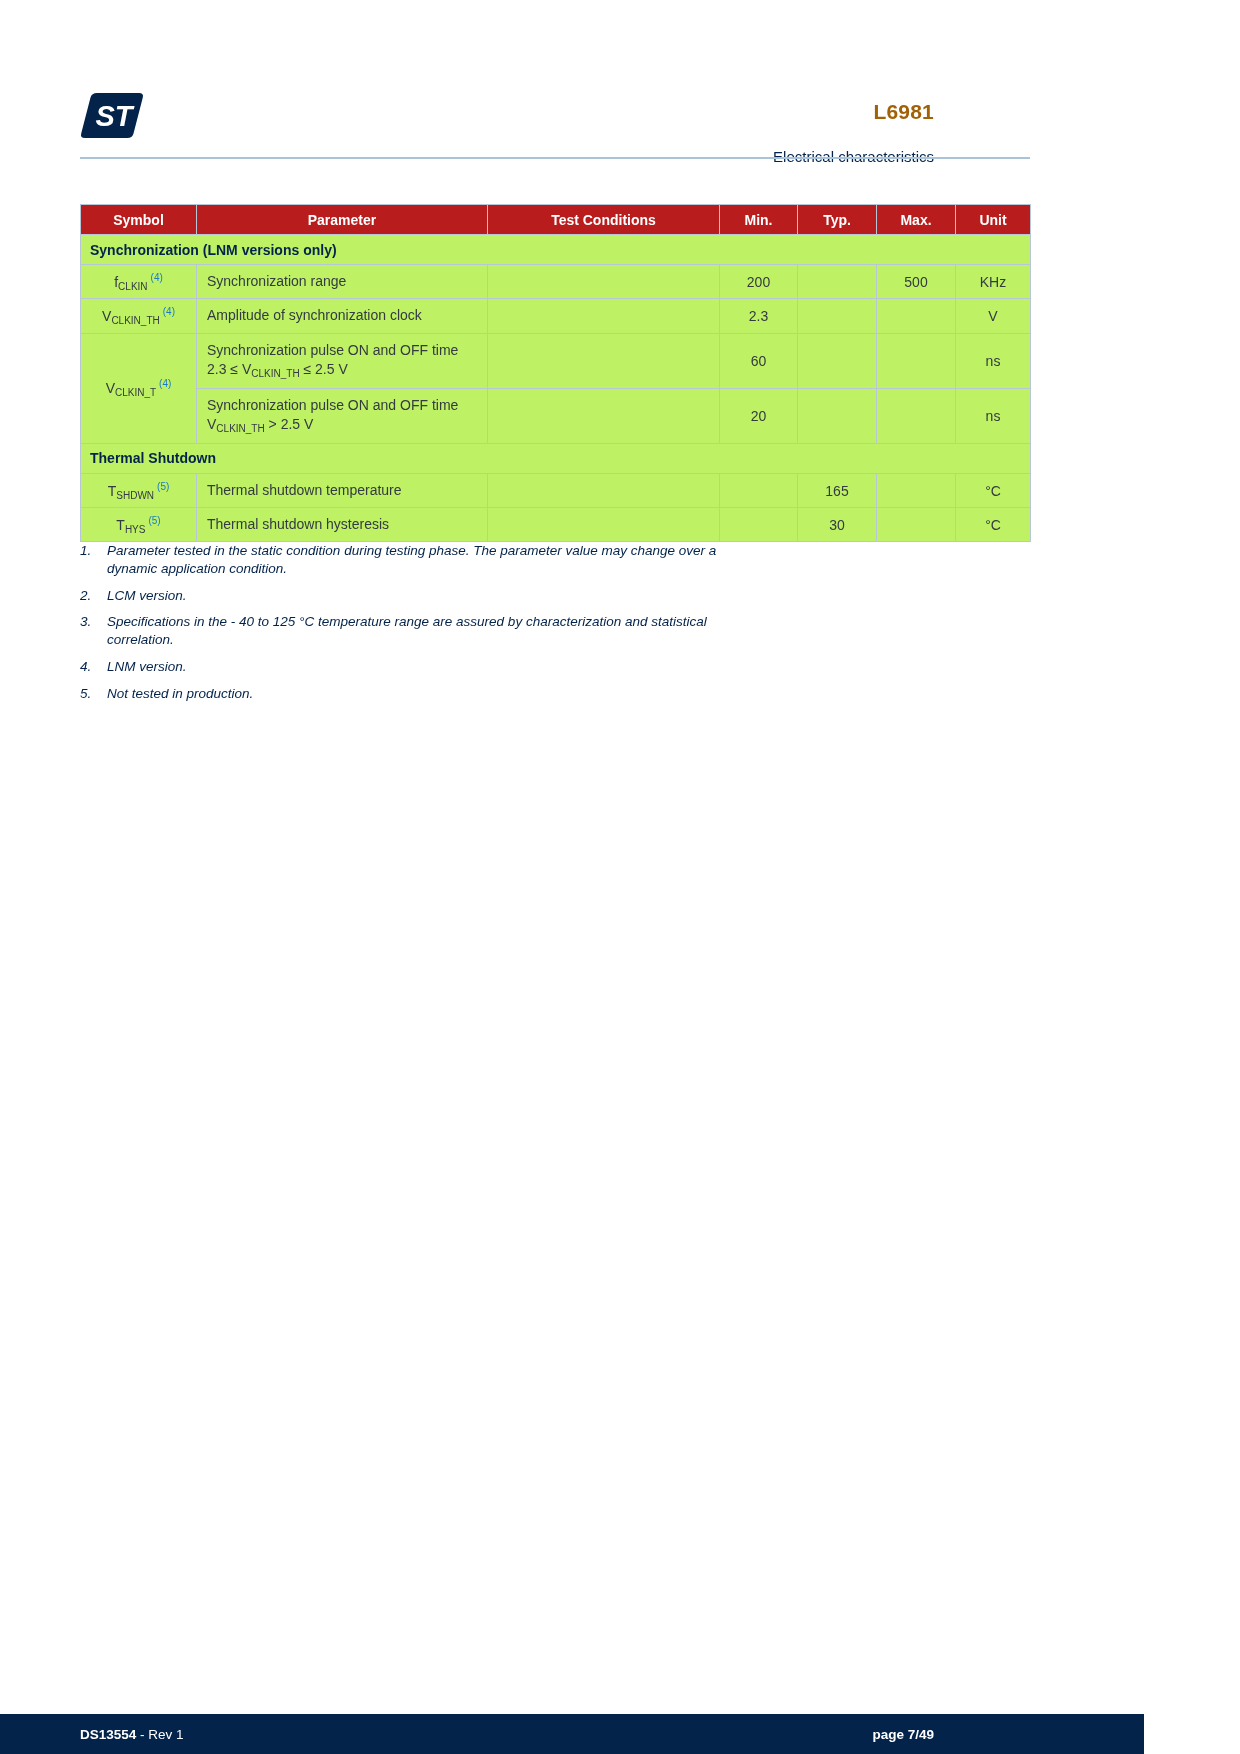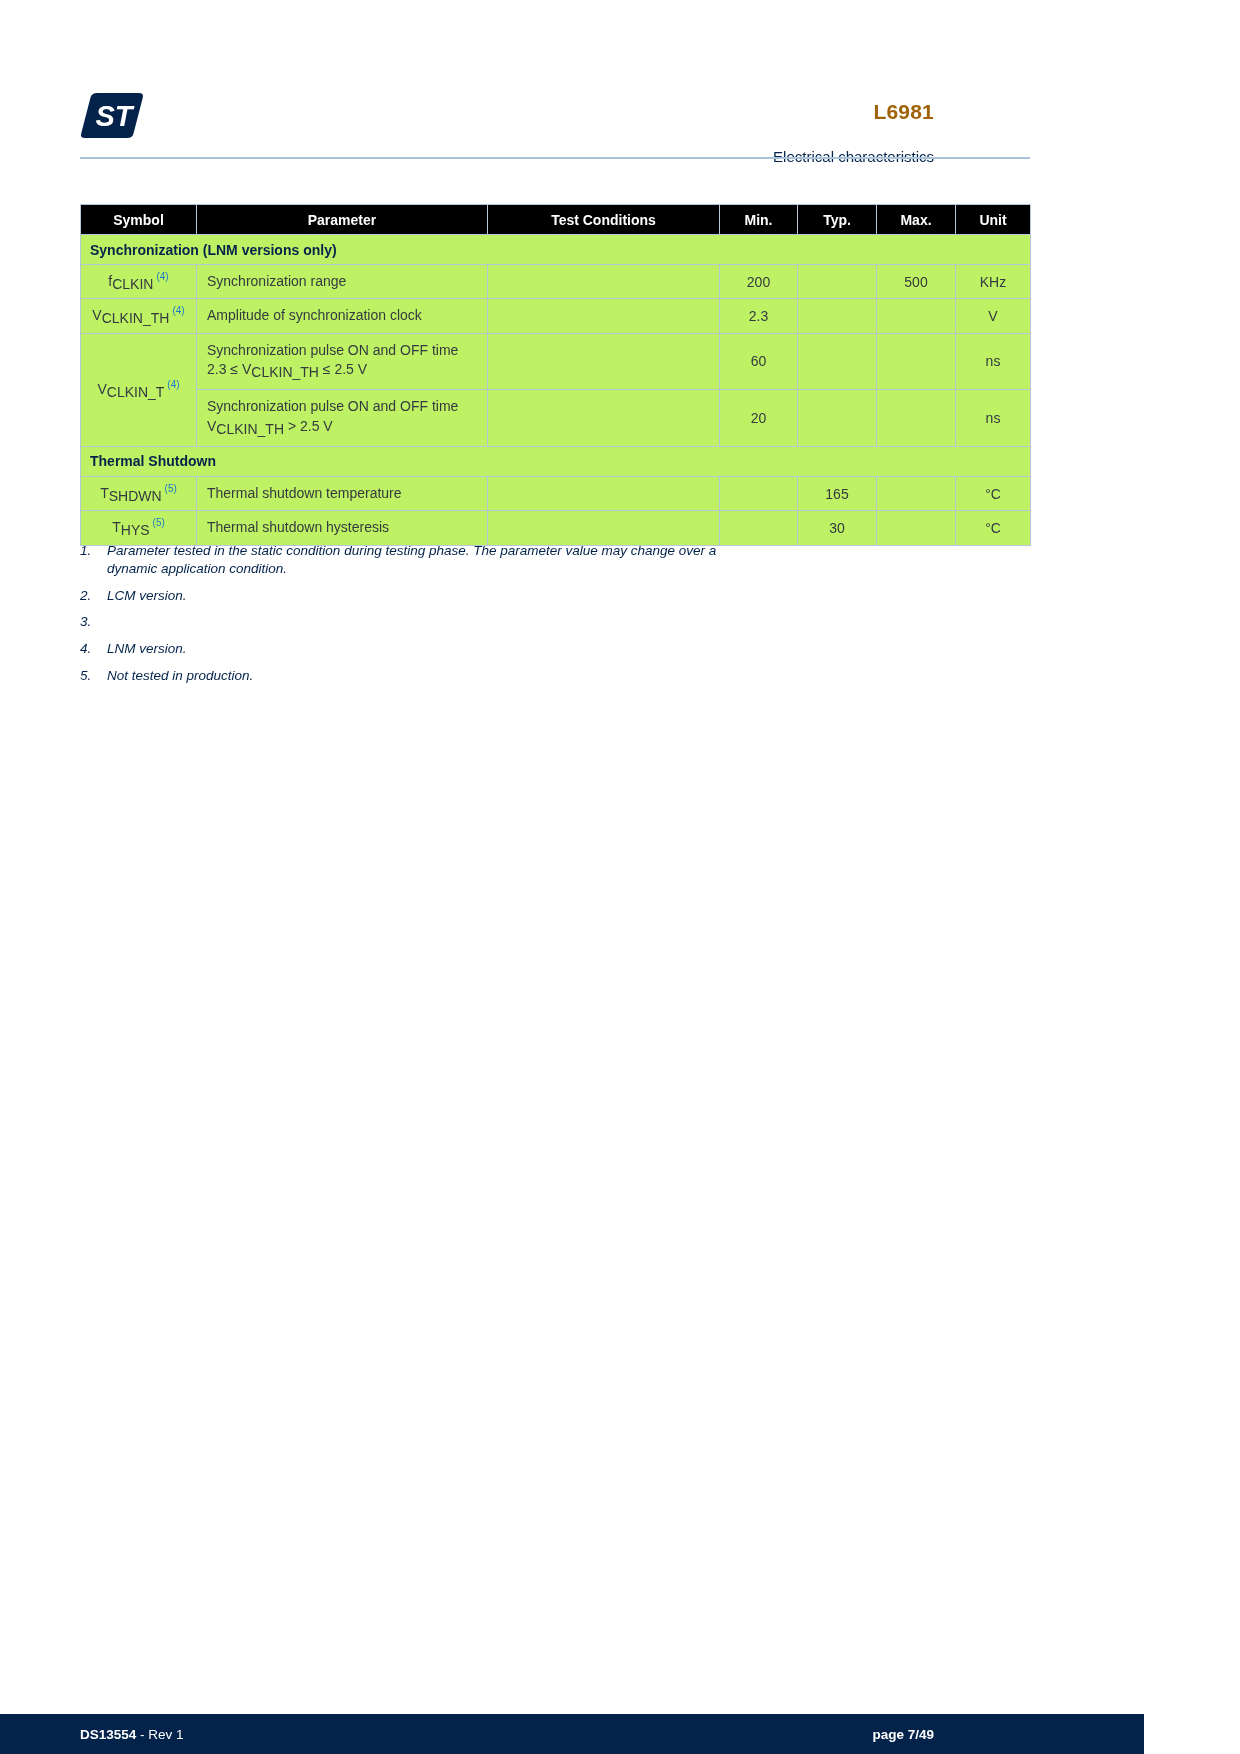--- a/index.html
+++ b/index.html
@@ -10,28 +10,28 @@
   }
   .logo { position:absolute; top:92px; left:80px; }
   .header-right { position:absolute; top:100px; right:210px; text-align:right; }
   .product { font-size:21px; font-weight:bold; color:#a16207; letter-spacing:0.2px; }
   .subtitle { font-size:15px; font-weight:normal; color:#03234b; margin-top:24px; }
   .rule { position:absolute; top:157px; left:80px; width:950px; height:2px; background:#a9c4da; }
 
   .table-wrap { position:absolute; top:204px; left:80px; width:950px; }
   table { width:100%; border-collapse:collapse; table-layout:fixed; font-size:14px; color:#343a40; }
   th, td { border:1px solid #b7c7d7; vertical-align:middle; }
-  thead th { background:#000000; color:#ffffff; font-weight:bold; height:30px; text-align:center; font-size:14px; }
+  thead th { background:#b91c1c; color:#ffffff; font-weight:bold; height:30px; text-align:center; font-size:14px; }
   tbody td { background:#bef264; height:34px; }
   .section-cell { height:30px; font-weight:bold; color:#03234b; padding:4px 9px; text-align:left; font-size:14px; }
   .sym { text-align:center; }
   .param { text-align:left; padding:7px 10px; line-height:1.38; }
   .tc { padding:7px 10px; }
   .num { text-align:center; }
-  .subscript { font-size:14px; vertical-align:-3px; }
+  .subscript { font-size:10px; vertical-align:-3px; }
   .supnote { font-size:10px; color:#1a7ac9; vertical-align:6px; margin-left:3px; }
 
   .footnotes { position:absolute; top:542px; left:80px; width:760px; font-style:italic; font-size:13.5px; color:#03234b; }
   .footnote { display:flex; margin-bottom:9px; line-height:1.32; }
   .fn-num { flex:0 0 27px; }
   .fn-text { max-width:660px; }
 
   .footer {
     position:absolute; left:0; bottom:0; width:100%; height:40px; background:#03234b;
     color:#ffffff; display:flex; align-items:center; font-size:13.5px;gap:6px;
@@ -147,20 +147,21 @@
       <div class="footnote">
         <span class="fn-num">1.</span>
         <span class="fn-text">Parameter tested in the static condition during testing phase. The parameter value may change over a dynamic application condition.</span>
       </div>
       <div class="footnote">
         <span class="fn-num">2.</span>
         <span class="fn-text">LCM version.</span>
       </div>
       <div class="footnote">
         <span class="fn-num">3.</span>
+        <span class="fn-text">Specifications in the - 40 to 125 °C temperature range are assured by characterization and statistical correlation.</span>
       </div>
       <div class="footnote">
         <span class="fn-num">4.</span>
         <span class="fn-text">LNM version.</span>
       </div>
       <div class="footnote">
         <span class="fn-num">5.</span>
         <span class="fn-text">Not tested in production.</span>
       </div>
     </div>

